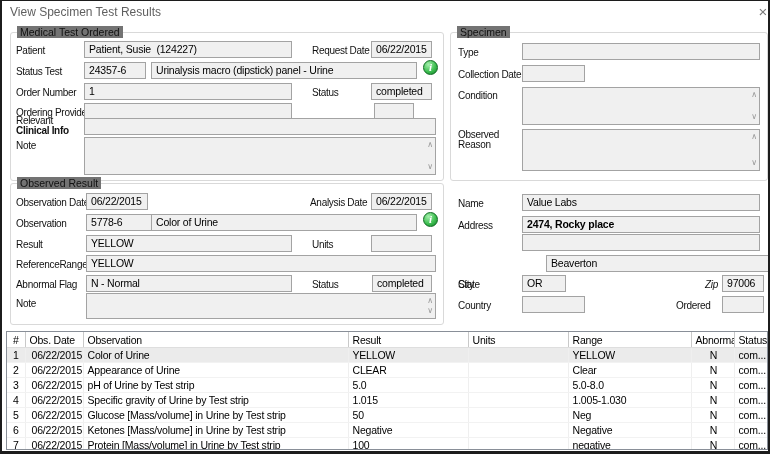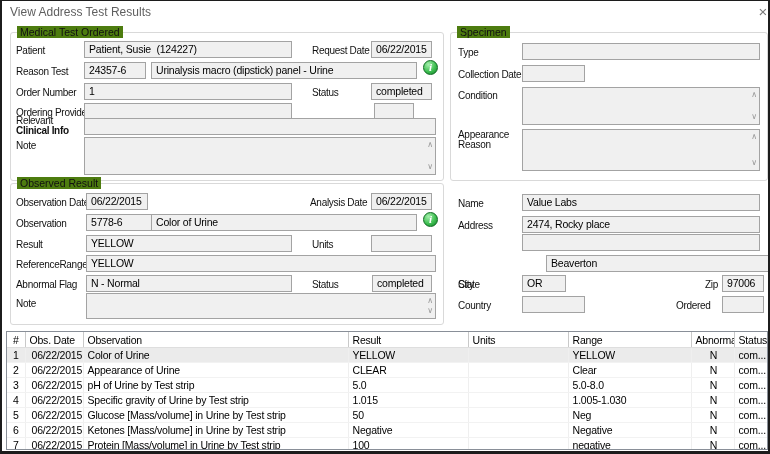--- a/index.html
+++ b/index.html
@@ -3,21 +3,21 @@
 <meta charset="utf-8">
 <style>
   html,body{margin:0;padding:0;background:#cfcfcf;font-family:"Liberation Sans",sans-serif;}
   .window{position:relative;width:770px;height:454px;background:#fff;
           border:solid #1c1c1c;border-width:1px 2px 3px 2px;box-sizing:border-box;overflow:hidden;}
   .titlebar{position:absolute;left:0;top:0;right:0;height:22px;background:#fff;}
   .title{position:absolute;left:8px;top:4px;font-size:12px;color:#5f5f5f;white-space:nowrap;}
   .close-btn{position:absolute;right:-4px;top:2px;width:18px;height:18px;color:#7a7a7a;
              font-size:15px;line-height:18px;text-align:center;cursor:pointer;}
   .grp{position:absolute;border:1px solid #d9d9d9;border-radius:3px;background:#fff;}
-  .grp-title{position:absolute;top:-7px;left:6px;background:#4d7c0f;padding:0 3px;font-size:10.5px;color:#111;white-space:nowrap;}
+  .grp-title{position:absolute;top:-7px;left:6px;background:#737373;padding:0 3px;font-size:10.5px;color:#111;white-space:nowrap;}
   .lbl{position:absolute;font-size:10px;letter-spacing:-0.3px;color:#111;white-space:nowrap;line-height:11px;}
   .fld{position:absolute;background:#f0f0f0;border:1px solid #a3a3a3;box-sizing:border-box;
        height:17px;font-size:10.5px;letter-spacing:-0.2px;color:#000;padding:1px 4px;
        line-height:13px;white-space:pre;overflow:hidden;}
   .multi{height:auto;}
   .sarr{position:absolute;right:2px;font-size:8px;line-height:8px;color:#979797;cursor:default;}
   .sarr.up{top:3px;}  .sarr.dn{bottom:3px;}
   .sarr.up::before{content:"\2227";} .sarr.dn::before{content:"\2228";}
   .info-icon{position:absolute;width:15px;height:15px;border-radius:50%;cursor:pointer;
        background:radial-gradient(circle at 35% 28%, #a6f0ae, #3fbf52 55%, #17862b 95%);
@@ -38,33 +38,33 @@
   table.results td.c6{text-align:center;}
   table.results td.c7,table.results th.c7{border-right:none;color:#000;}
   tr.selected td{background:#ebebeb;}
 </style>
 </head>
 <body>
 
 <div class="window">
 
   <div class="titlebar">
-    <span class="title">View Address Test Results</span>
+    <span class="title">View Specimen Test Results</span>
     <span class="close-btn">×</span>
   </div>
 
   <div class="grp" style="left:8px;top:31px;width:432px;height:147px;">
     <span class="grp-title">Medical Test Ordered</span>
   </div>
   <span class="lbl" style="left:14px;top:44px;">Patient</span>
   <div class="fld" style="left:82px;top:40px;width:208px;">Patient, Susie  (124227)</div>
   <span class="lbl" style="left:310px;top:44px;">Request Date</span>
   <div class="fld" style="left:369px;top:40px;width:61px;">06/22/2015</div>
 
-  <span class="lbl" style="left:14px;top:65px;">Reason Test</span>
+  <span class="lbl" style="left:14px;top:65px;">Status Test</span>
   <div class="fld" style="left:82px;top:61px;width:62px;">24357-6</div>
   <div class="fld" style="left:149px;top:61px;width:266px;">Urinalysis macro (dipstick) panel - Urine</div>
   <span class="info-icon" style="left:421px;top:59px;"></span>
 
   <span class="lbl" style="left:14px;top:86px;">Order Number</span>
   <div class="fld" style="left:82px;top:82px;width:208px;">1</div>
   <span class="lbl" style="left:310px;top:86px;">Status</span>
   <div class="fld" style="left:369px;top:82px;width:61px;">completed</div>
 
   <span class="lbl" style="left:14px;top:106px;">Ordering Provider</span>
@@ -89,21 +89,21 @@
   <span class="lbl" style="left:456px;top:46px;">Type</span>
   <div class="fld" style="left:520px;top:42px;width:238px;"></div>
   <span class="lbl" style="left:456px;top:68px;">Collection Date</span>
   <div class="fld" style="left:520px;top:64px;width:63px;"></div>
   <span class="lbl" style="left:456px;top:89px;">Condition</span>
   <div class="fld multi" style="left:520px;top:86px;width:238px;height:38px;">
     <span></span>
     <span class="sarr up"></span>
     <span class="sarr dn"></span>
   </div>
-  <span class="lbl" style="left:456px;top:128px;">Appearance</span>
+  <span class="lbl" style="left:456px;top:128px;">Observed</span>
   <span class="lbl" style="left:456px;top:138px;">Reason</span>
   <div class="fld multi" style="left:520px;top:128px;width:238px;height:42px;">
     <span></span>
     <span class="sarr up"></span>
     <span class="sarr dn"></span>
   </div>
 
   <div class="grp" style="left:8px;top:182px;width:432px;height:140px;">
     <span class="grp-title">Observed Result</span>
   </div>
@@ -133,27 +133,27 @@
   <span class="lbl" style="left:14px;top:297px;">Note</span>
   <div class="fld multi" style="left:84px;top:292px;width:350px;height:26px;">
     <span></span>
     <span class="sarr up"></span>
     <span class="sarr dn"></span>
   </div>
 
   <span class="lbl" style="left:456px;top:197px;">Name</span>
   <div class="fld" style="left:520px;top:193px;width:238px;">Value Labs</div>
   <span class="lbl" style="left:456px;top:219px;">Address</span>
-  <div class="fld" style="left:520px;top:215px;width:238px;">2474, Rocky place</div>
+  <div class="fld" style="left:520px;top:215px;width:238px;font-weight:bold;">2474, Rocky place</div>
   <div class="fld" style="left:520px;top:233px;width:238px;"></div>
   <span class="lbl" style="left:456px;top:258px;margin-top:20px;">City</span>
   <div class="fld" style="left:520px;top:254px;width:238px;margin-left:24px;">Beaverton</div>
   <span class="lbl" style="left:456px;top:278px;">State</span>
   <div class="fld" style="left:520px;top:274px;width:44px;">OR</div>
-  <span class="lbl" style="left:703px;top:278px;">Zip</span>
+  <span class="lbl" style="left:703px;top:278px;font-style:italic;">Zip</span>
   <div class="fld" style="left:720px;top:274px;width:42px;">97006</div>
   <span class="lbl" style="left:456px;top:299px;">Country</span>
   <div class="fld" style="left:520px;top:295px;width:63px;"></div>
   <span class="lbl" style="left:674px;top:299px;">Ordered</span>
   <div class="fld" style="left:720px;top:295px;width:42px;"></div>
 
   <div class="tablewrap">
     <table class="results">
       <colgroup>
         <col style="width:18px">

